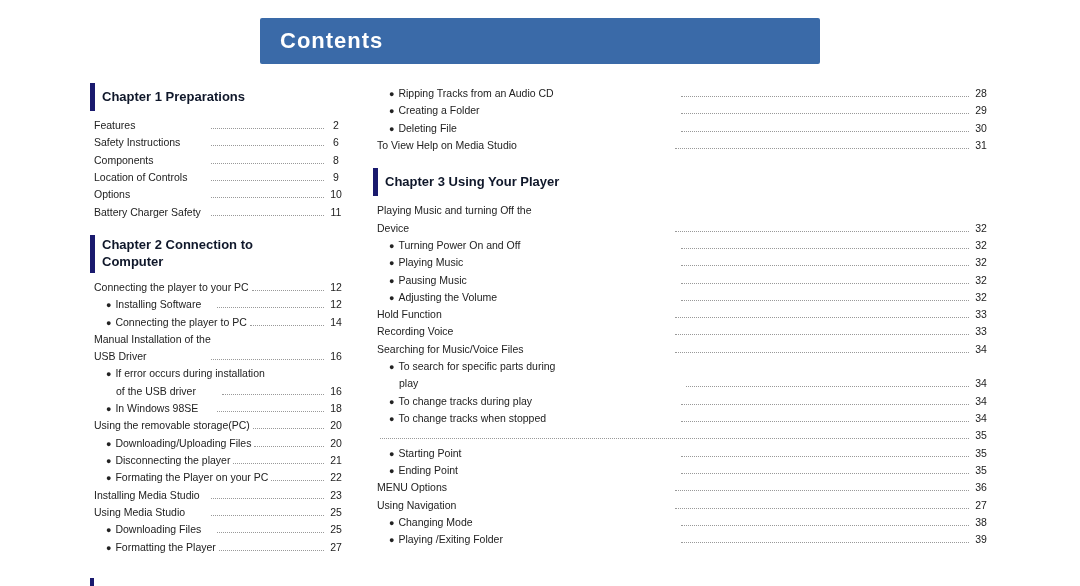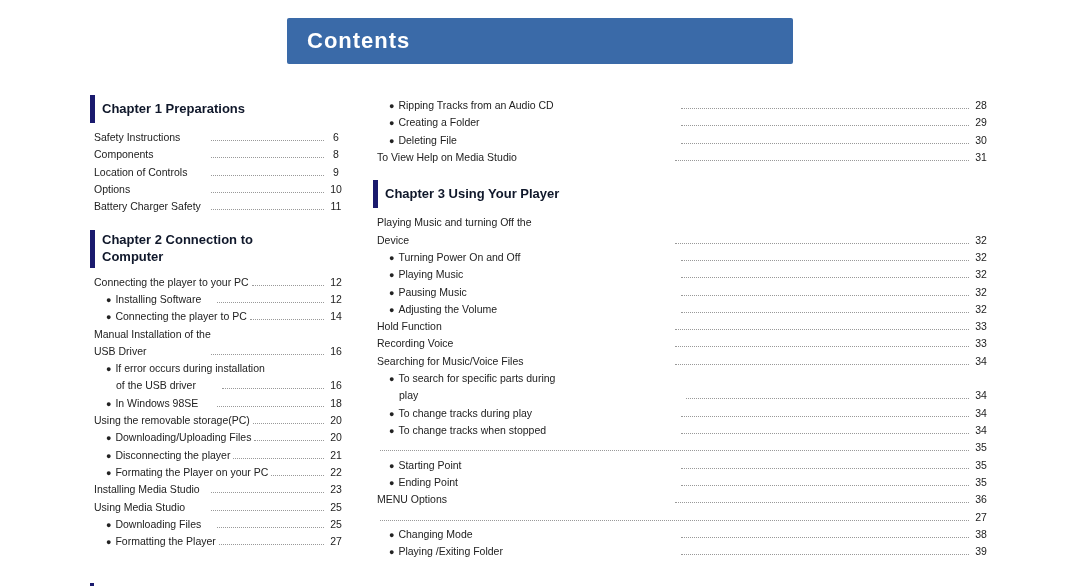--- a/index.html
+++ b/index.html
@@ -86,35 +86,40 @@
     }
     .sub-entry2 {
       padding-left: 22px;
     }
   </style>
 </head>
 <body>
 
 <div class="page">
 
-  <div style="background:#3a6aa8; width:506px; margin: 18px auto 13px auto; padding: 10px 20px; border-radius:2px;">
+  <div style="background:#3a6aa8; width:560px; margin: 18px auto 1px auto; padding: 10px 20px; border-radius:2px;">
     <h1 style="color:#fff; font-size:22px; font-weight:bold; letter-spacing:1px;">Contents</h1>
   </div>
 
   <div style="display:flex; flex-direction:row; width:900px; margin: 16px auto 0 auto; gap:28px; flex:1;">
 
     <div style="width:255px; flex-shrink:0;">
 
       <div class="toc-section">
         <div class="chapter-heading">
           <div class="chapter-bar-sm"></div>
           <span class="chapter-title">Chapter 1  Preparations</span>
         </div>
         <div class="toc-entries">
 
+          <div class="toc-entry">
+              <span class="label">Features</span>
+              <span class="dots"></span>
+              <span class="pagenum">2</span>
+            </div>
           <div class="toc-entry">
               <span class="label">Safety Instructions</span>
               <span class="dots"></span>
               <span class="pagenum">6</span>
             </div>
           <div class="toc-entry">
               <span class="label">Components</span>
               <span class="dots"></span>
               <span class="pagenum">8</span>
             </div>
@@ -328,20 +333,21 @@
               <span class="label"><span class="bullet">●</span>Ending Point</span>
               <span class="dots"></span>
               <span class="pagenum">35</span>
             </div>
           <div class="toc-entry">
               <span class="label">MENU Options</span>
               <span class="dots"></span>
               <span class="pagenum">36</span>
             </div>
           <div class="toc-entry">
+              <span class="label">Using Navigation</span>
               <span class="dots"></span>
               <span class="pagenum">27</span>
             </div>
           <div class="toc-entry sub-entry">
               <span class="label"><span class="bullet">●</span>Changing Mode</span>
               <span class="dots"></span>
               <span class="pagenum">38</span>
             </div>
           <div class="toc-entry sub-entry">
               <span class="label"><span class="bullet">●</span>Playing /Exiting Folder</span>

